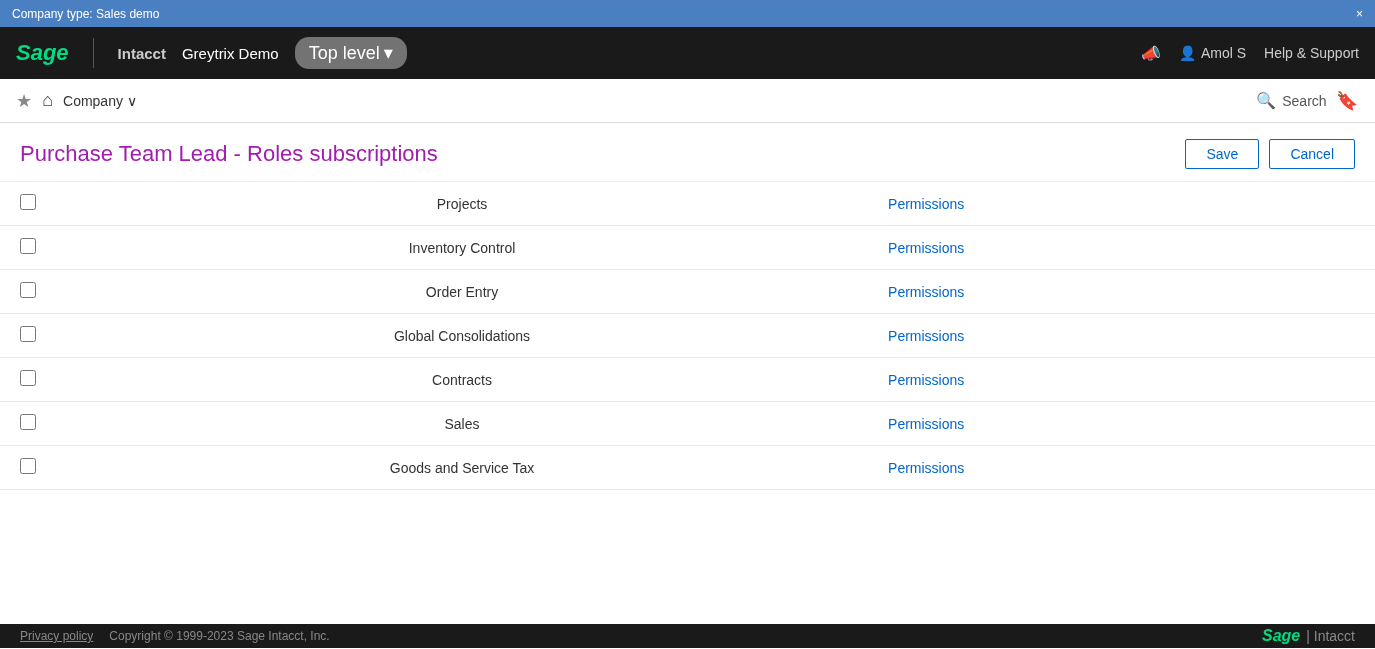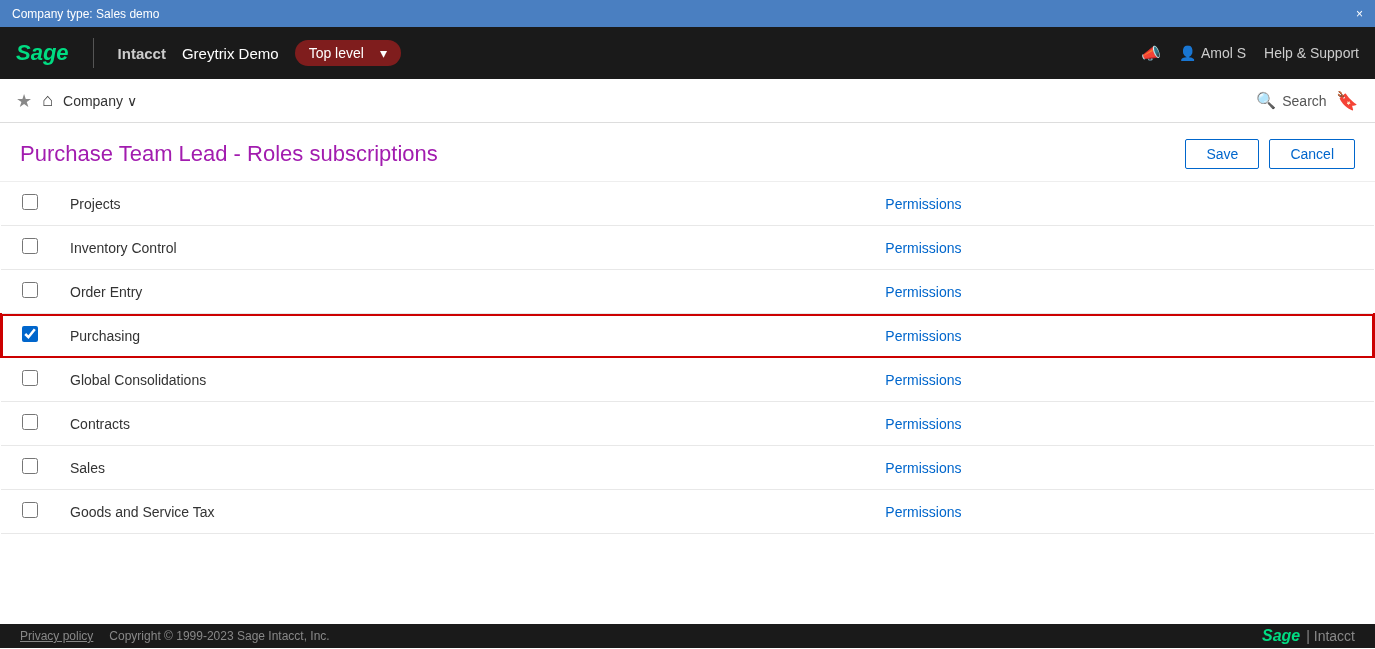--- a/index.html
+++ b/index.html
@@ -52,30 +52,30 @@
     .intacct-label {
       color: #ccc;
       font-size: 15px;
       font-weight: bold;
     }
     .company-label {
       color: #fff;
       font-size: 15px;
     }
     .top-level-btn {
-      background: #7f1d1d;
+      background: #737373;
       color: #fff;
       border: none;
       border-radius: 14px;
       padding: 5px 14px;
-      font-size: 14px;
-      cursor: pointer;
-      display: flex;
-      align-items: center;
-      gap: 16px;
+      font-size: 18px;
+      cursor: pointer;
+      display: flex;
+      align-items: center;
+      gap: 4px;
     }
     .header-right {
       margin-left: auto;
       display: flex;
       align-items: center;
       gap: 18px;
       color: #ccc;
       font-size: 14px;
     }
     .header-right .bell-icon { font-size: 16px; color: #ccc; }
@@ -173,20 +173,21 @@
     .roles-table {
       width: 100%;
       border-collapse: collapse;
     }
     .roles-table tr {
       border-bottom: 1px solid #e8e8e8;
     }
     .roles-table td {
       padding: 12px 16px;
       vertical-align: middle;
+      text-align: center;
     }
     .roles-table .checkbox-cell {
       width: 40px;
       text-align: center;
       padding-left: 20px;
     }
     .roles-table .name-cell {
       color: #333;
       font-size: 14px;
     }
@@ -303,25 +304,20 @@
           <tr>
             <td class="checkbox-cell"><input type="checkbox" class="cb" style=""></td>
             <td class="name-cell">Inventory Control</td>
             <td class="permissions-cell"><a href="#" class="permissions-link">Permissions</a></td>
           </tr>
           <tr>
             <td class="checkbox-cell"><input type="checkbox" class="cb" style=""></td>
             <td class="name-cell">Order Entry</td>
             <td class="permissions-cell"><a href="#" class="permissions-link">Permissions</a></td>
           </tr>
-          <tr class="row-highlighted">
-            <td class="checkbox-cell"><input type="checkbox" class="cb" checked="" style=""></td>
-            <td class="name-cell">Purchasing</td>
-            <td class="permissions-cell"><a href="#" class="permissions-link">Permissions</a></td>
-          </tr>
           <tr>
             <td class="checkbox-cell"><input type="checkbox" class="cb" style=""></td>
             <td class="name-cell">Global Consolidations</td>
             <td class="permissions-cell"><a href="#" class="permissions-link">Permissions</a></td>
           </tr>
           <tr>
             <td class="checkbox-cell"><input type="checkbox" class="cb" style=""></td>
             <td class="name-cell">Contracts</td>
             <td class="permissions-cell"><a href="#" class="permissions-link">Permissions</a></td>
           </tr>

